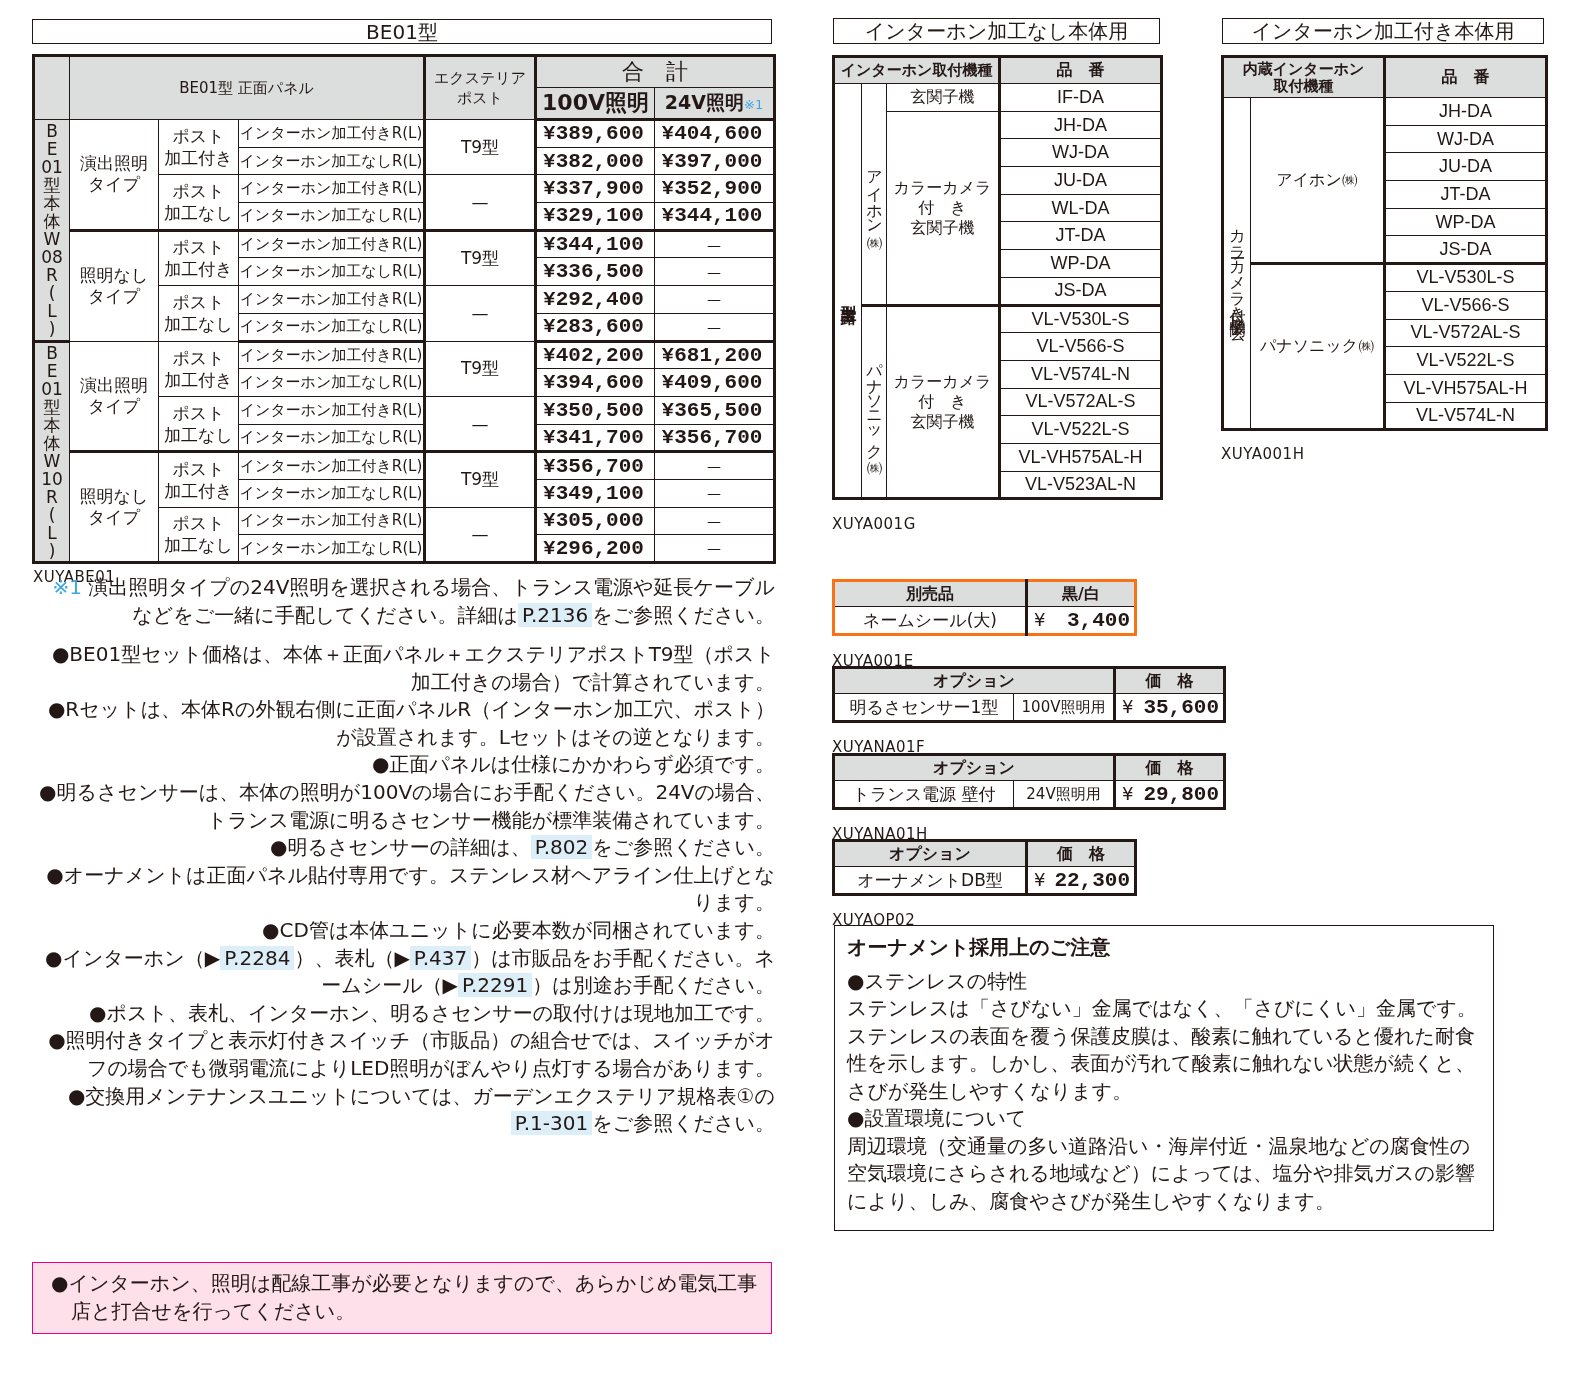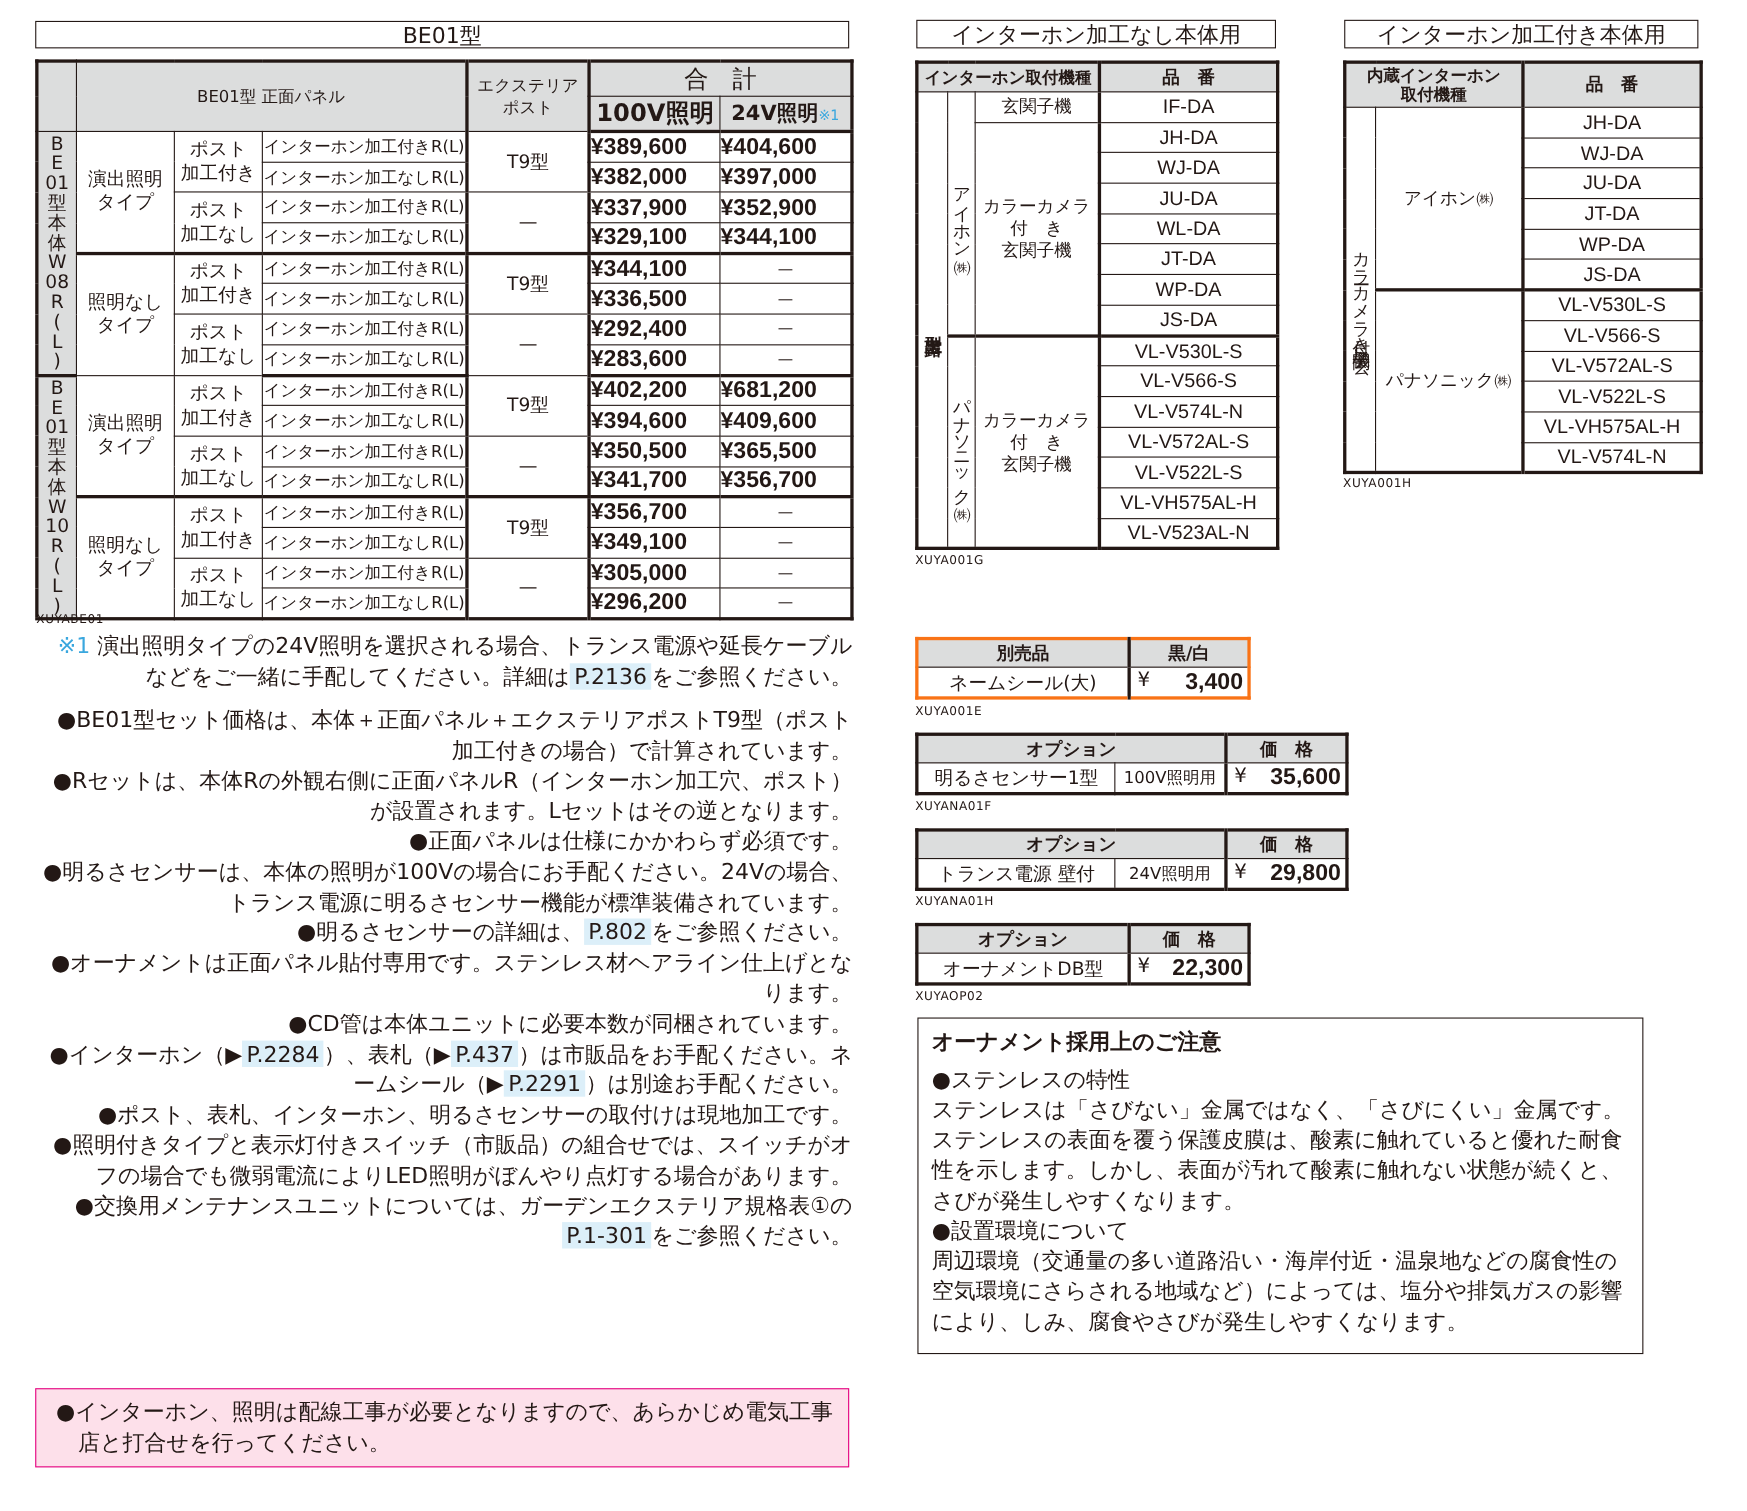--- a/index.html
+++ b/index.html
@@ -4,22 +4,22 @@
 <style>
   * { box-sizing: border-box; margin: 0; padding: 0; }
   body { width: 1588px; height: 1374px; background: #ffffff; color: #231815;
          font-family: "DejaVu Sans", "Liberation Sans", sans-serif; position: relative; overflow: hidden; }
   .abs { position: absolute; }
   .titlebox { position: absolute; border: 1.5px solid #231815; text-align: center; font-size: 20px; line-height: 24px; }
   table { border-collapse: collapse; table-layout: fixed; }
   td, th { border: 1px solid #231815; text-align: center; vertical-align: middle; padding: 0; font-weight: normal; }
   .hdr { background: #dcdddd; }
   .bold { font-weight: bold; }
-  .code { font-size: 11px; letter-spacing: 0.5px; }
-  .price { font-weight: bold; font-size: 21px; font-family: Liberation Sans, sans-serif; text-align: left; padding-right: 4px; }
+  .code { font-size: 15px; letter-spacing: 0.5px; margin-top: 12px; }
+  .price { font-weight: bold; font-size: 21px; font-family: Liberation Mono, monospace; text-align: center; padding-right: 4px; }
   .dash { font-size: 14px; }
   .small { font-size: 14px; }
   .vert { writing-mode: vertical-rl; text-orientation: upright; letter-spacing: -2px; }
   .cyan { color: #3aa7de; }
   .link { background: #dceff9; padding: 0 4px; }
   .notes { position: absolute; left: 35px; width: 740px; font-size: 20px; line-height: 27.6px; text-align: right; }
   .notes p { padding-left: 20px; text-indent: -20px; }
   .pinkbox { position: absolute; left: 32px; top: 1262px; width: 740px; height: 72px; background: #fde0ea;
              border: 1.5px solid #e4007f; font-size: 20px; line-height: 28px; padding: 6px 10px 0 18px; }
   .pinkbox p { padding-left: 20px; text-indent: -20px; }

